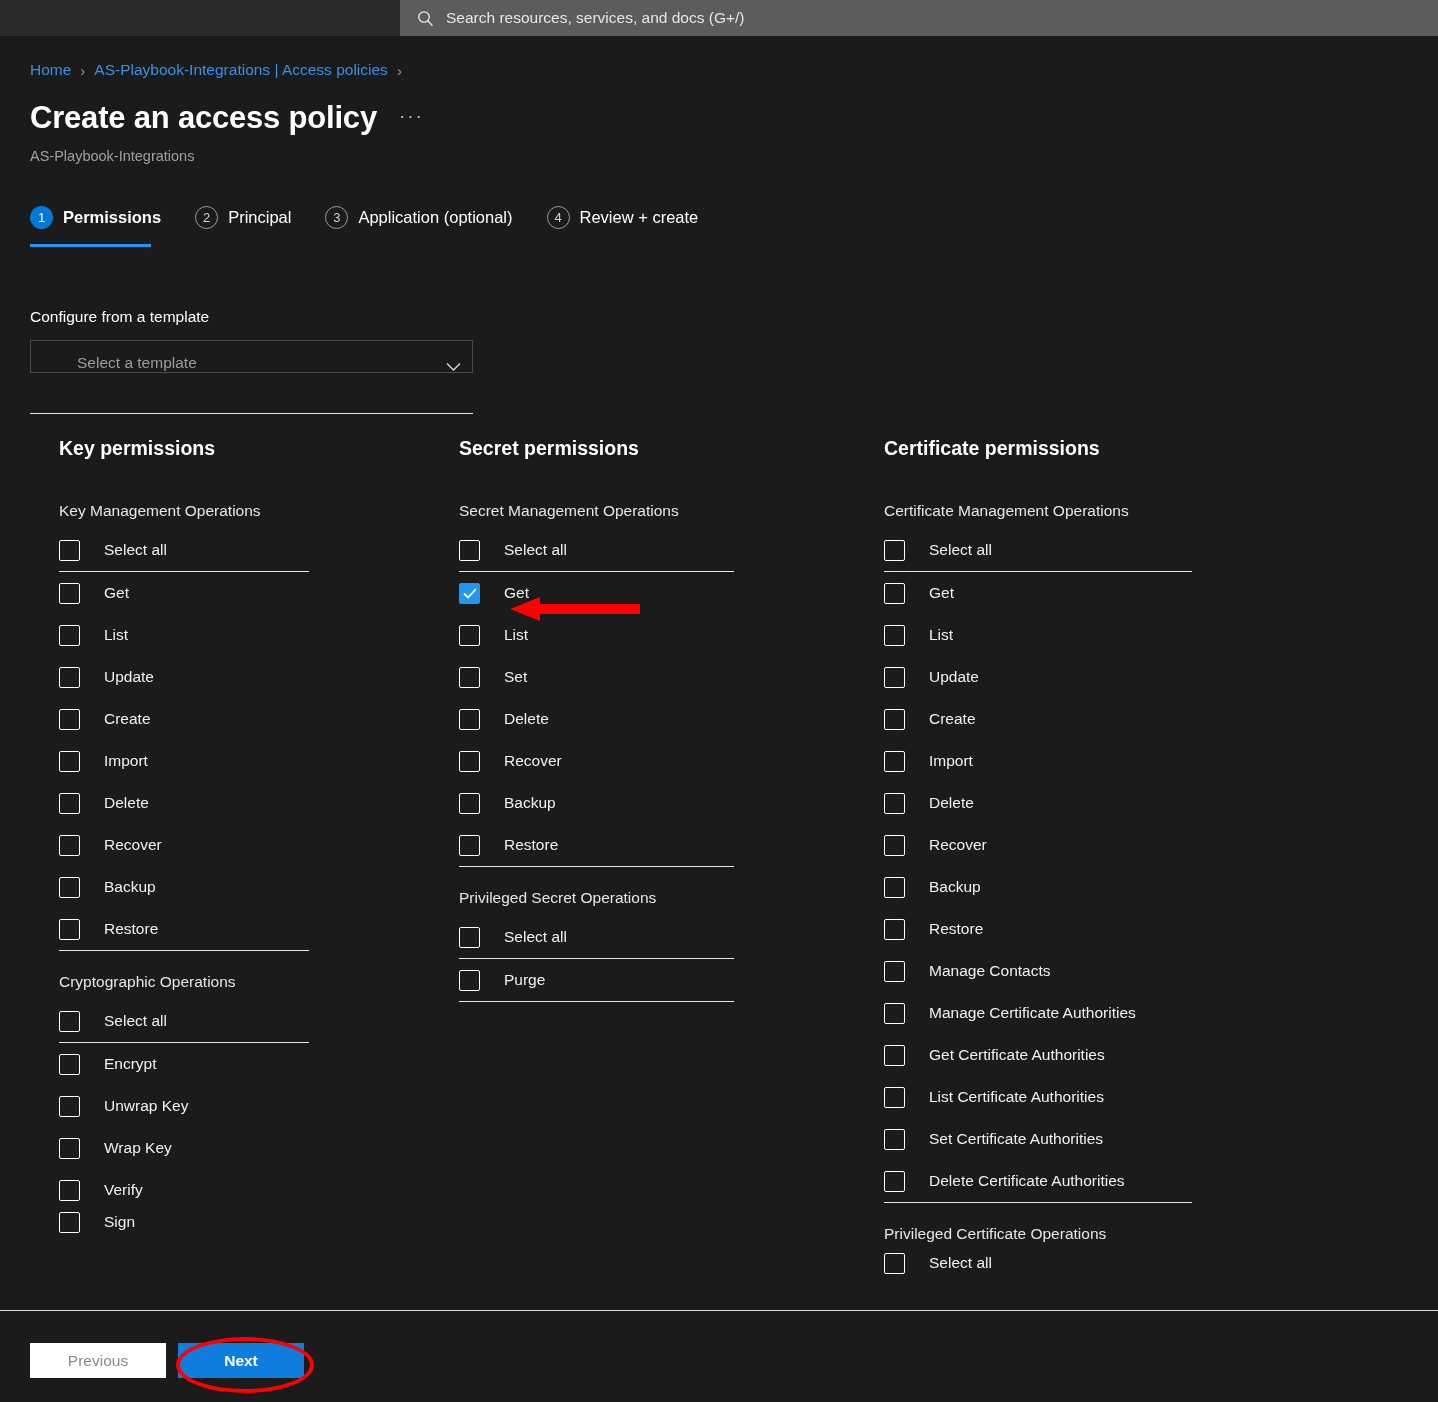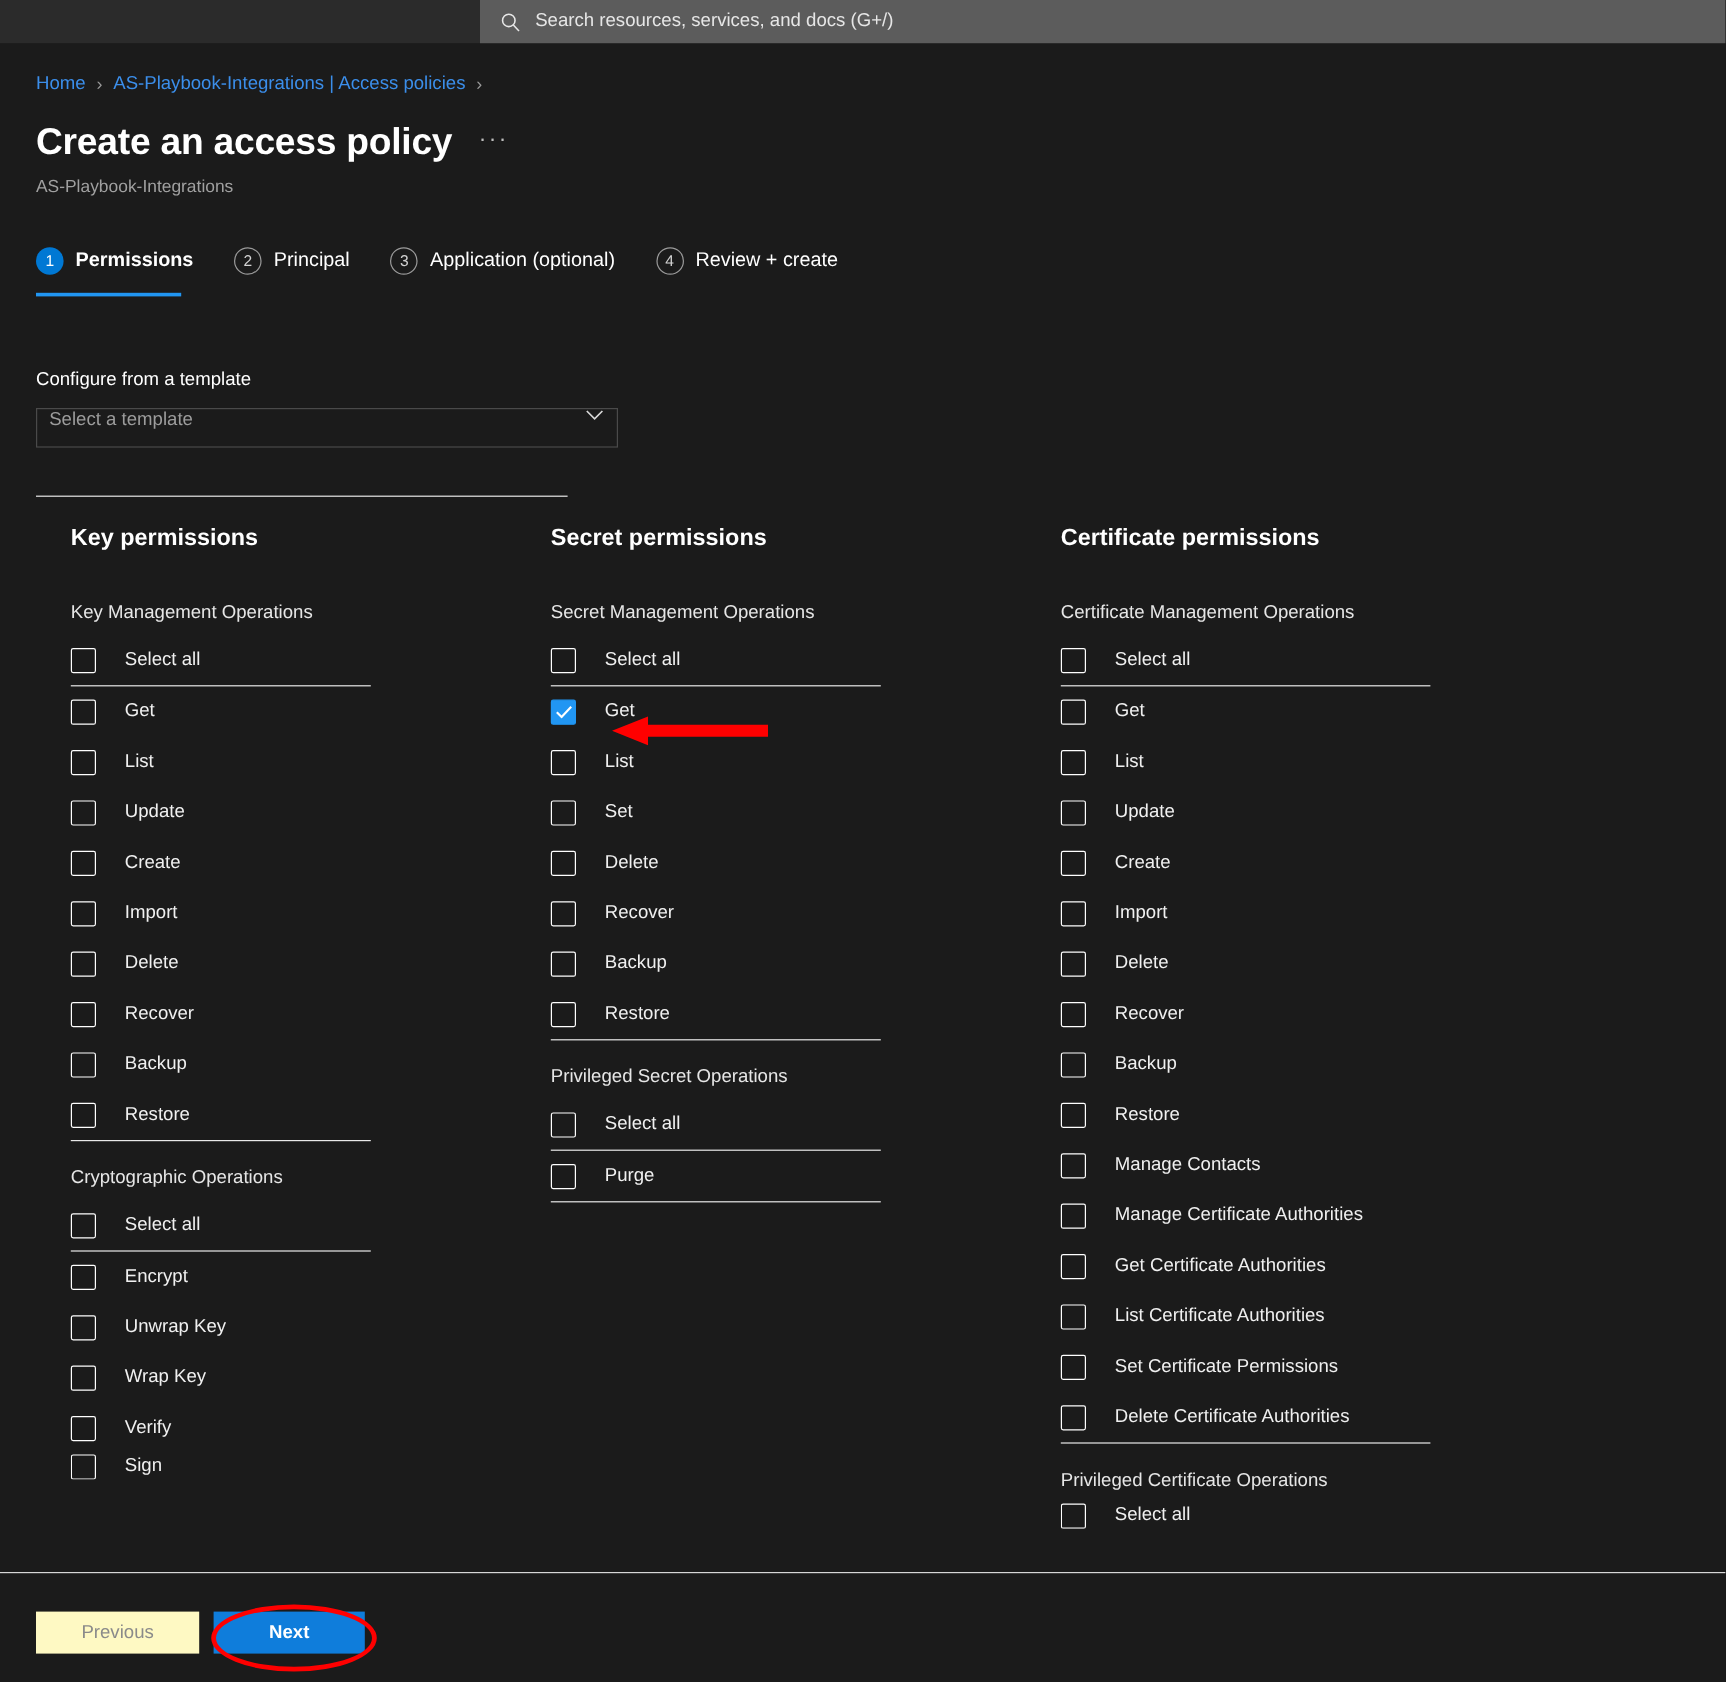--- a/index.html
+++ b/index.html
@@ -65,24 +65,25 @@
   .step-label { color: #ffffff; font-size: 16.5px; white-space: nowrap; }
   .step.active .step-label { font-weight: 600; }
   .step.active::after {
     content: ""; position: absolute; left: 0; right: 10px; bottom: 0;
     height: 3px; background: #2196f3;
   }
 
   
   .tmpl-label { position: absolute; left: 30px; top: 308px; color: #ffffff; font-size: 15.5px; }
   .tmpl-select {
-    position: absolute; left: 30px; top: 340px; width: 485px; height: 33px;
+    position: absolute; left: 30px; top: 340px; width: 443px; height: 33px;
     border: 1px solid #4a4a4a; background: #1b1b1b; box-sizing: border-box;
-    display: flex; align-items: flex-start; justify-content: space-between;
+    display: flex; align-items: flex-end; justify-content: space-between;
     cursor: pointer;
+    padding-left: 36px;
   }
   .tmpl-placeholder { color: #9c9c9c; font-size: 15.5px; margin-left: 10px; }
   .chev { margin-right: 11px; display:flex; }
   .hr-top { position: absolute; left: 30px; top: 413px; width: 443px; height: 1px; background: #e9e9e9; }
 
   
   .columns { position: absolute; left: 0; top: 437px; width: 1438px; }
   .col { position: absolute; top: 0; margin-left: 29px; }
   .col-key  { left: 30px;  width: 380px; }
   .col-sec  { left: 430px; width: 380px; }
@@ -107,21 +108,21 @@
   .col-sec .rule  { width: 275px; }
   .col-cert .rule { width: 308px; }
 
   
   .footer {
     position: absolute; left: 0; top: 1310px; width: 1438px; height: 92px;
     background: #1b1b1b; border-top: 1px solid #d8d8d8;
   }
   .btn-previous {
     position: absolute; left: 30px; top: 32px; width: 136px; height: 35px;
-    background: #fef9c3; color: #8a8a8a; font-size: 15.5px;
+    background: #ffffff; color: #8a8a8a; font-size: 15.5px;
     display: flex; align-items: center; justify-content: center; cursor: default;
   }
   .btn-next {
     position: absolute; left: 178px; top: 32px; width: 126px; height: 35px;
     background: #0f7ddb; color: #ffffff; font-size: 15.5px; font-weight: 600;
     display: flex; align-items: center; justify-content: center; cursor: pointer;
   }
   .annot-ellipse {
     position: absolute; left: 176px; top: 26px; width: 130px; height: 48px;
     border: 4px solid #ff0000; border-radius: 50%; pointer-events: none;
@@ -386,21 +387,21 @@
           <div class="cb-row">
             <span class="cb"></span>
             <span class="cb-label">Get Certificate Authorities</span>
           </div>
           <div class="cb-row">
             <span class="cb"></span>
             <span class="cb-label">List Certificate Authorities</span>
           </div>
           <div class="cb-row">
             <span class="cb"></span>
-            <span class="cb-label">Set Certificate Permissions</span>
+            <span class="cb-label">Set Certificate Authorities</span>
           </div>
           <div class="cb-row">
             <span class="cb"></span>
             <span class="cb-label">Delete Certificate Authorities</span>
           </div>
           <div class="rule"></div>
         </div>
         <div class="group">
           <div class="group-title">Privileged Certificate Operations</div>
           <div class="cb-row" style="height: 22px; overflow: hidden;">

